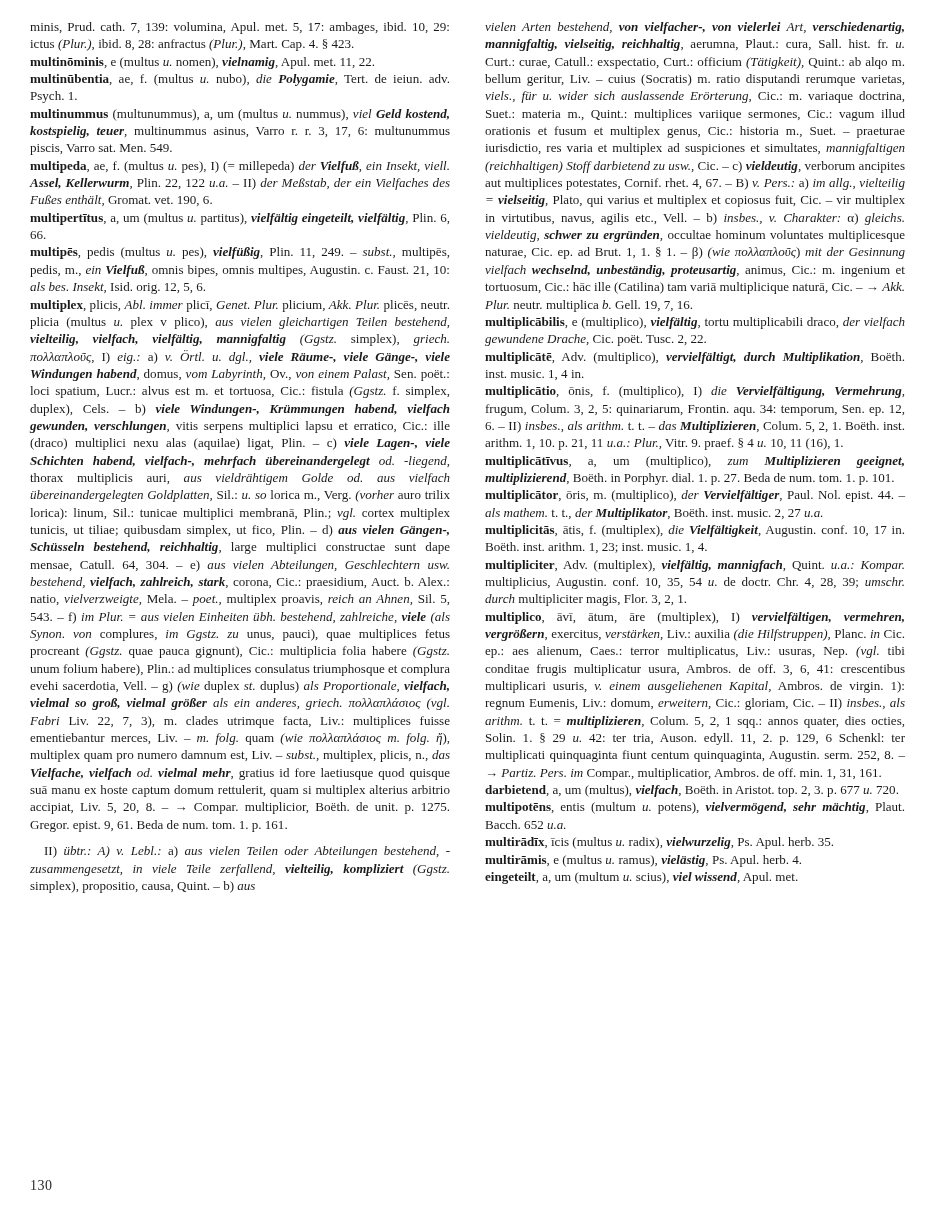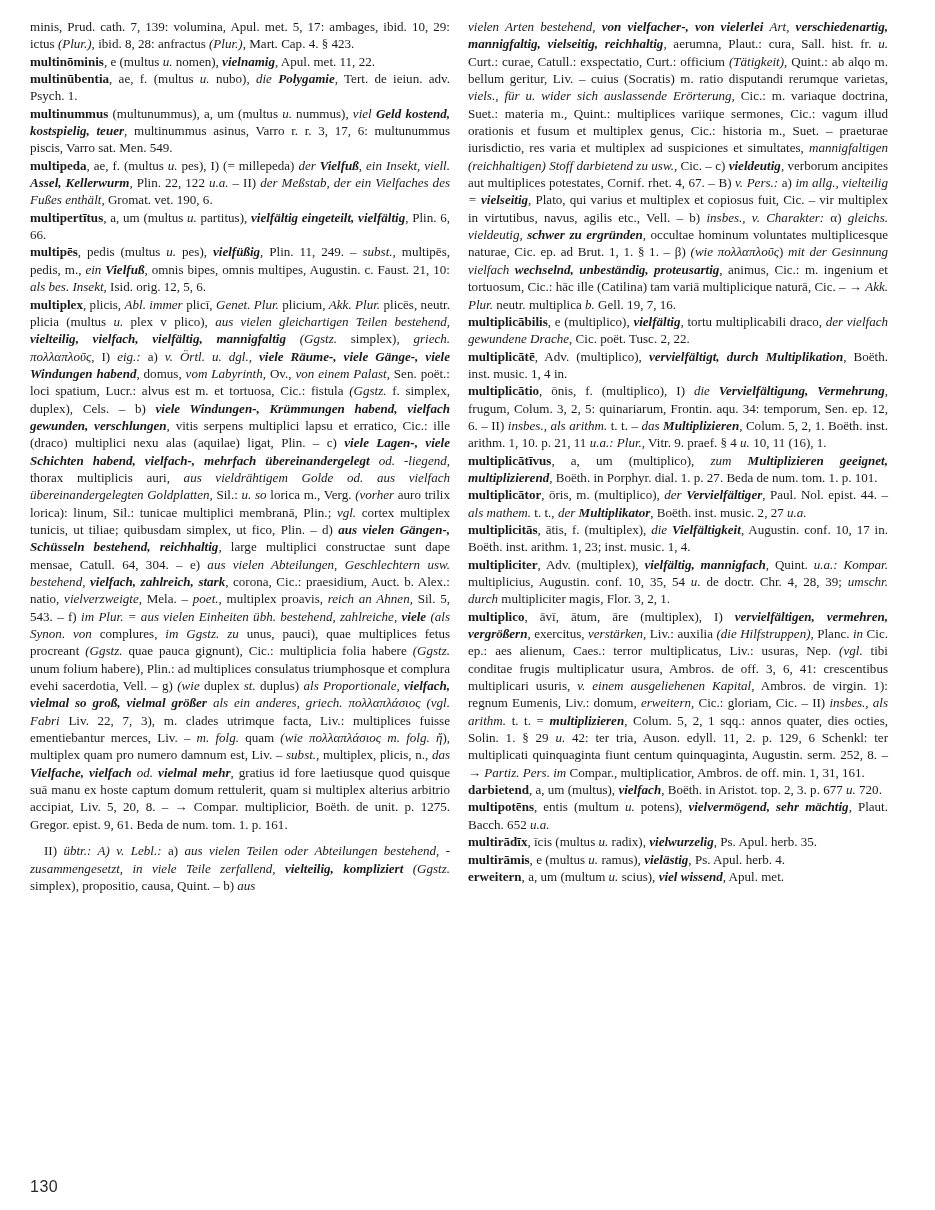--- a/index.html
+++ b/index.html
@@ -20,20 +20,21 @@
     left: 0; top: 0;
     width: 935px;
     height: 1210px;
     box-sizing: border-box;
     padding: 18px 30px 0 30px;
   }
   .columns {
     display: flex;
     gap: 18px;
     align-items: flex-start;
+    justify-content: space-between;
   }
   .col {
     width: 420px;
     font-size: 13.05px;
     line-height: 17.35px;
     text-align: justify;
     text-justify: inter-word;
     hyphens: manual;
     -webkit-hyphens: manual;
   }
@@ -58,24 +59,24 @@
     font-family: Liberation Serif, serif;
   }
   .gr {
     font-family: Liberation Serif, serif;
     font-style: italic;
   }
   .folio {
     position: absolute;
     left: 30px;
     top: 1178px;
-    font-size: 16px;
+    font-size: 14px;
     letter-spacing: 0.5px;
     color: #2a2a2a;
-    font-family: Liberation Sans, sans-serif;
+    font-family: Liberation Serif, serif;
   }
   .col-left { }
   .col-right { }
 </style>
 </head>
 <body>
 
 <div class="page">
   <div class="columns">
     <div class="col col-left" id="left-col">
@@ -96,17 +97,17 @@
         <p class="entry"><b class="hw">multiplicātio</b>, ōnis, f. (multiplico), I) <i>die </i><span class="bi">Vervielfältigung, Vermehrung</span>, frugum, Colum. 3, 2, 5: quinariarum, Frontin. aqu. 34: temporum, Sen. ep. 12, 6. – II) <i>insbes., als arithm.</i> t. t. – <i>das </i><span class="bi">Multiplizieren</span>, Colum. 5, 2, 1. Boëth. inst. arithm. 1, 10. p. 21, 11 <i>u.a.: Plur.,</i> Vitr. 9. praef. § 4 <i>u.</i> 10, 11 (16), 1.</p>
         <p class="entry"><b class="hw">multiplicātīvus</b>, a, um (multiplico), <i>zum </i><span class="bi">Multiplizieren geeignet, multiplizierend</span>, Boëth. in Porphyr. dial. 1. p. 27. Beda de num. tom. 1. p. 101.</p>
         <p class="entry"><b class="hw">multiplicātor</b>, ōris, m. (multiplico), <i>der </i><span class="bi">Vervielfältiger</span>, Paul. Nol. epist. 44. – <i>als mathem.</i> t. t., <i>der </i><span class="bi">Multiplikator</span>, Boëth. inst. music. 2, 27 <i>u.a.</i></p>
         <p class="entry"><b class="hw">multiplicitās</b>, ātis, f. (multiplex), <i>die </i><span class="bi">Vielfältigkeit</span>, Augustin. conf. 10, 17 in. Boëth. inst. arithm. 1, 23; inst. music. 1, 4.</p>
         <p class="entry"><b class="hw">multipliciter</b>, Adv. (multiplex), <span class="bi">vielfältig, mannigfach</span>, Quint. <i>u.a.: Kompar.</i> multiplicius, Augustin. conf. 10, 35, 54 <i>u.</i> de doctr. Chr. 4, 28, 39; <i>umschr. durch</i> multipliciter magis, Flor. 3, 2, 1.</p>
         <p class="entry"><b class="hw">multiplico</b>, āvī, ātum, āre (multiplex), I) <span class="bi">vervielfältigen, vermehren, vergrößern</span>, exercitus, <i>verstärken,</i> Liv.: auxilia <i>(die Hilfstruppen),</i> Planc. <i>in</i> Cic. ep.: aes alienum, Caes.: terror multiplicatus, Liv.: usuras, Nep. <i>(vgl.</i> tibi conditae frugis multiplicatur usura, Ambros. de off. 3, 6, 41: crescentibus multiplicari usuris, <i>v. einem ausgeliehenen Kapital,</i> Ambros. de virgin. 1): regnum Eumenis, Liv.: domum, <i>erweitern,</i> Cic.: gloriam, Cic. – II) <i>insbes., als arithm.</i> t. t. = <span class="bi">multiplizieren</span>, Colum. 5, 2, 1 sqq.: annos quater, dies octies, Solin. 1. § 29 <i>u.</i> 42: ter tria, Auson. edyll. 11, 2. p. 129, 6 Schenkl: ter multiplicati quinquaginta fiunt centum quinquaginta, Augustin. serm. 252, 8. – → <i>Partiz. Pers. im</i> Compar., multiplicatior, Ambros. de off. min. 1, 31, 161.</p>
         <p class="entry"><b class="hw">darbietend</b>, a, um (multus), <span class="bi">vielfach</span>, Boëth. in Aristot. top. 2, 3. p. 677 <i>u.</i> 720.</p>
         <p class="entry"><b class="hw">multipotēns</b>, entis (multum <i>u.</i> potens), <span class="bi">vielvermögend, sehr mächtig</span>, Plaut. Bacch. 652 <i>u.a.</i></p>
         <p class="entry"><b class="hw">multirādīx</b>, īcis (multus <i>u.</i> radix), <span class="bi">vielwurzelig</span>, Ps. Apul. herb. 35.</p>
         <p class="entry"><b class="hw">multirāmis</b>, e (multus <i>u.</i> ramus), <span class="bi">vielästig</span>, Ps. Apul. herb. 4.</p>
-        <p class="entry"><b class="hw">erweitern</b>, a, um (multum <i>u.</i> scius), <span class="bi">viel wissend</span>, Apul. met.</p>
+        <p class="entry"><b class="hw">eingeteilt</b>, a, um (multum <i>u.</i> scius), <span class="bi">viel wissend</span>, Apul. met.</p>
       </div>
   </div>
   <div class="folio">130</div>
 </div>
 
 </body></html>

